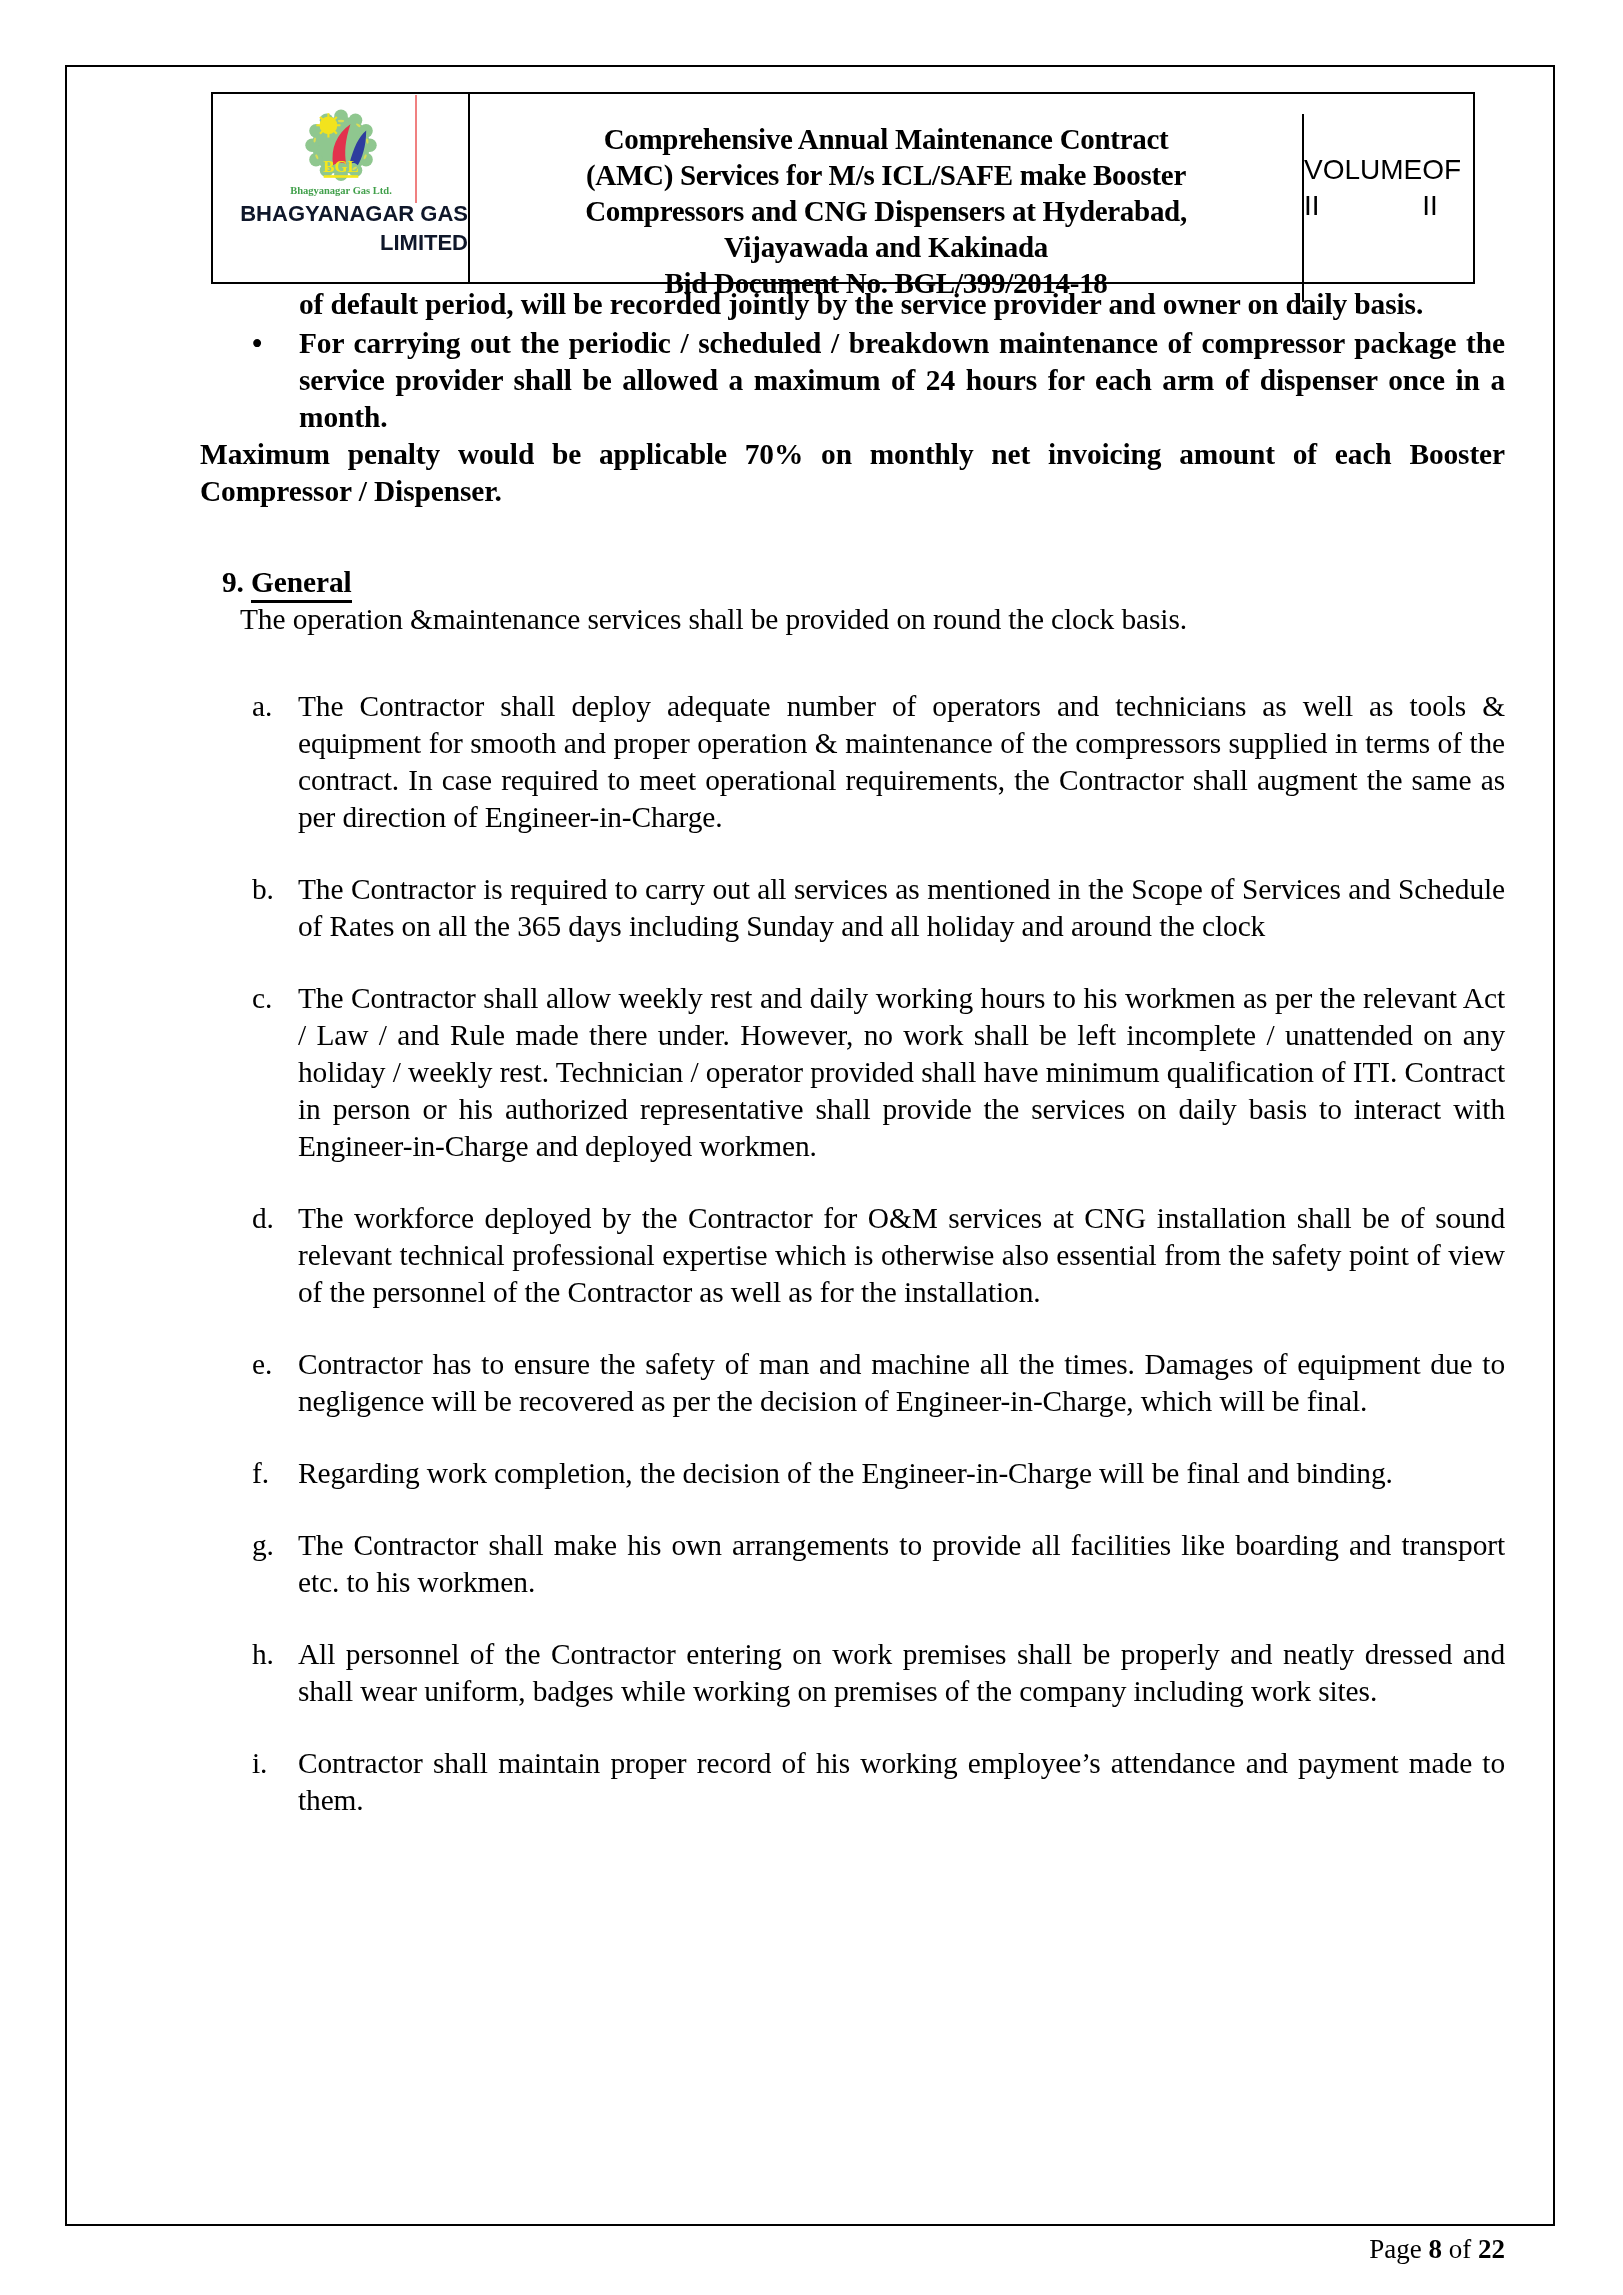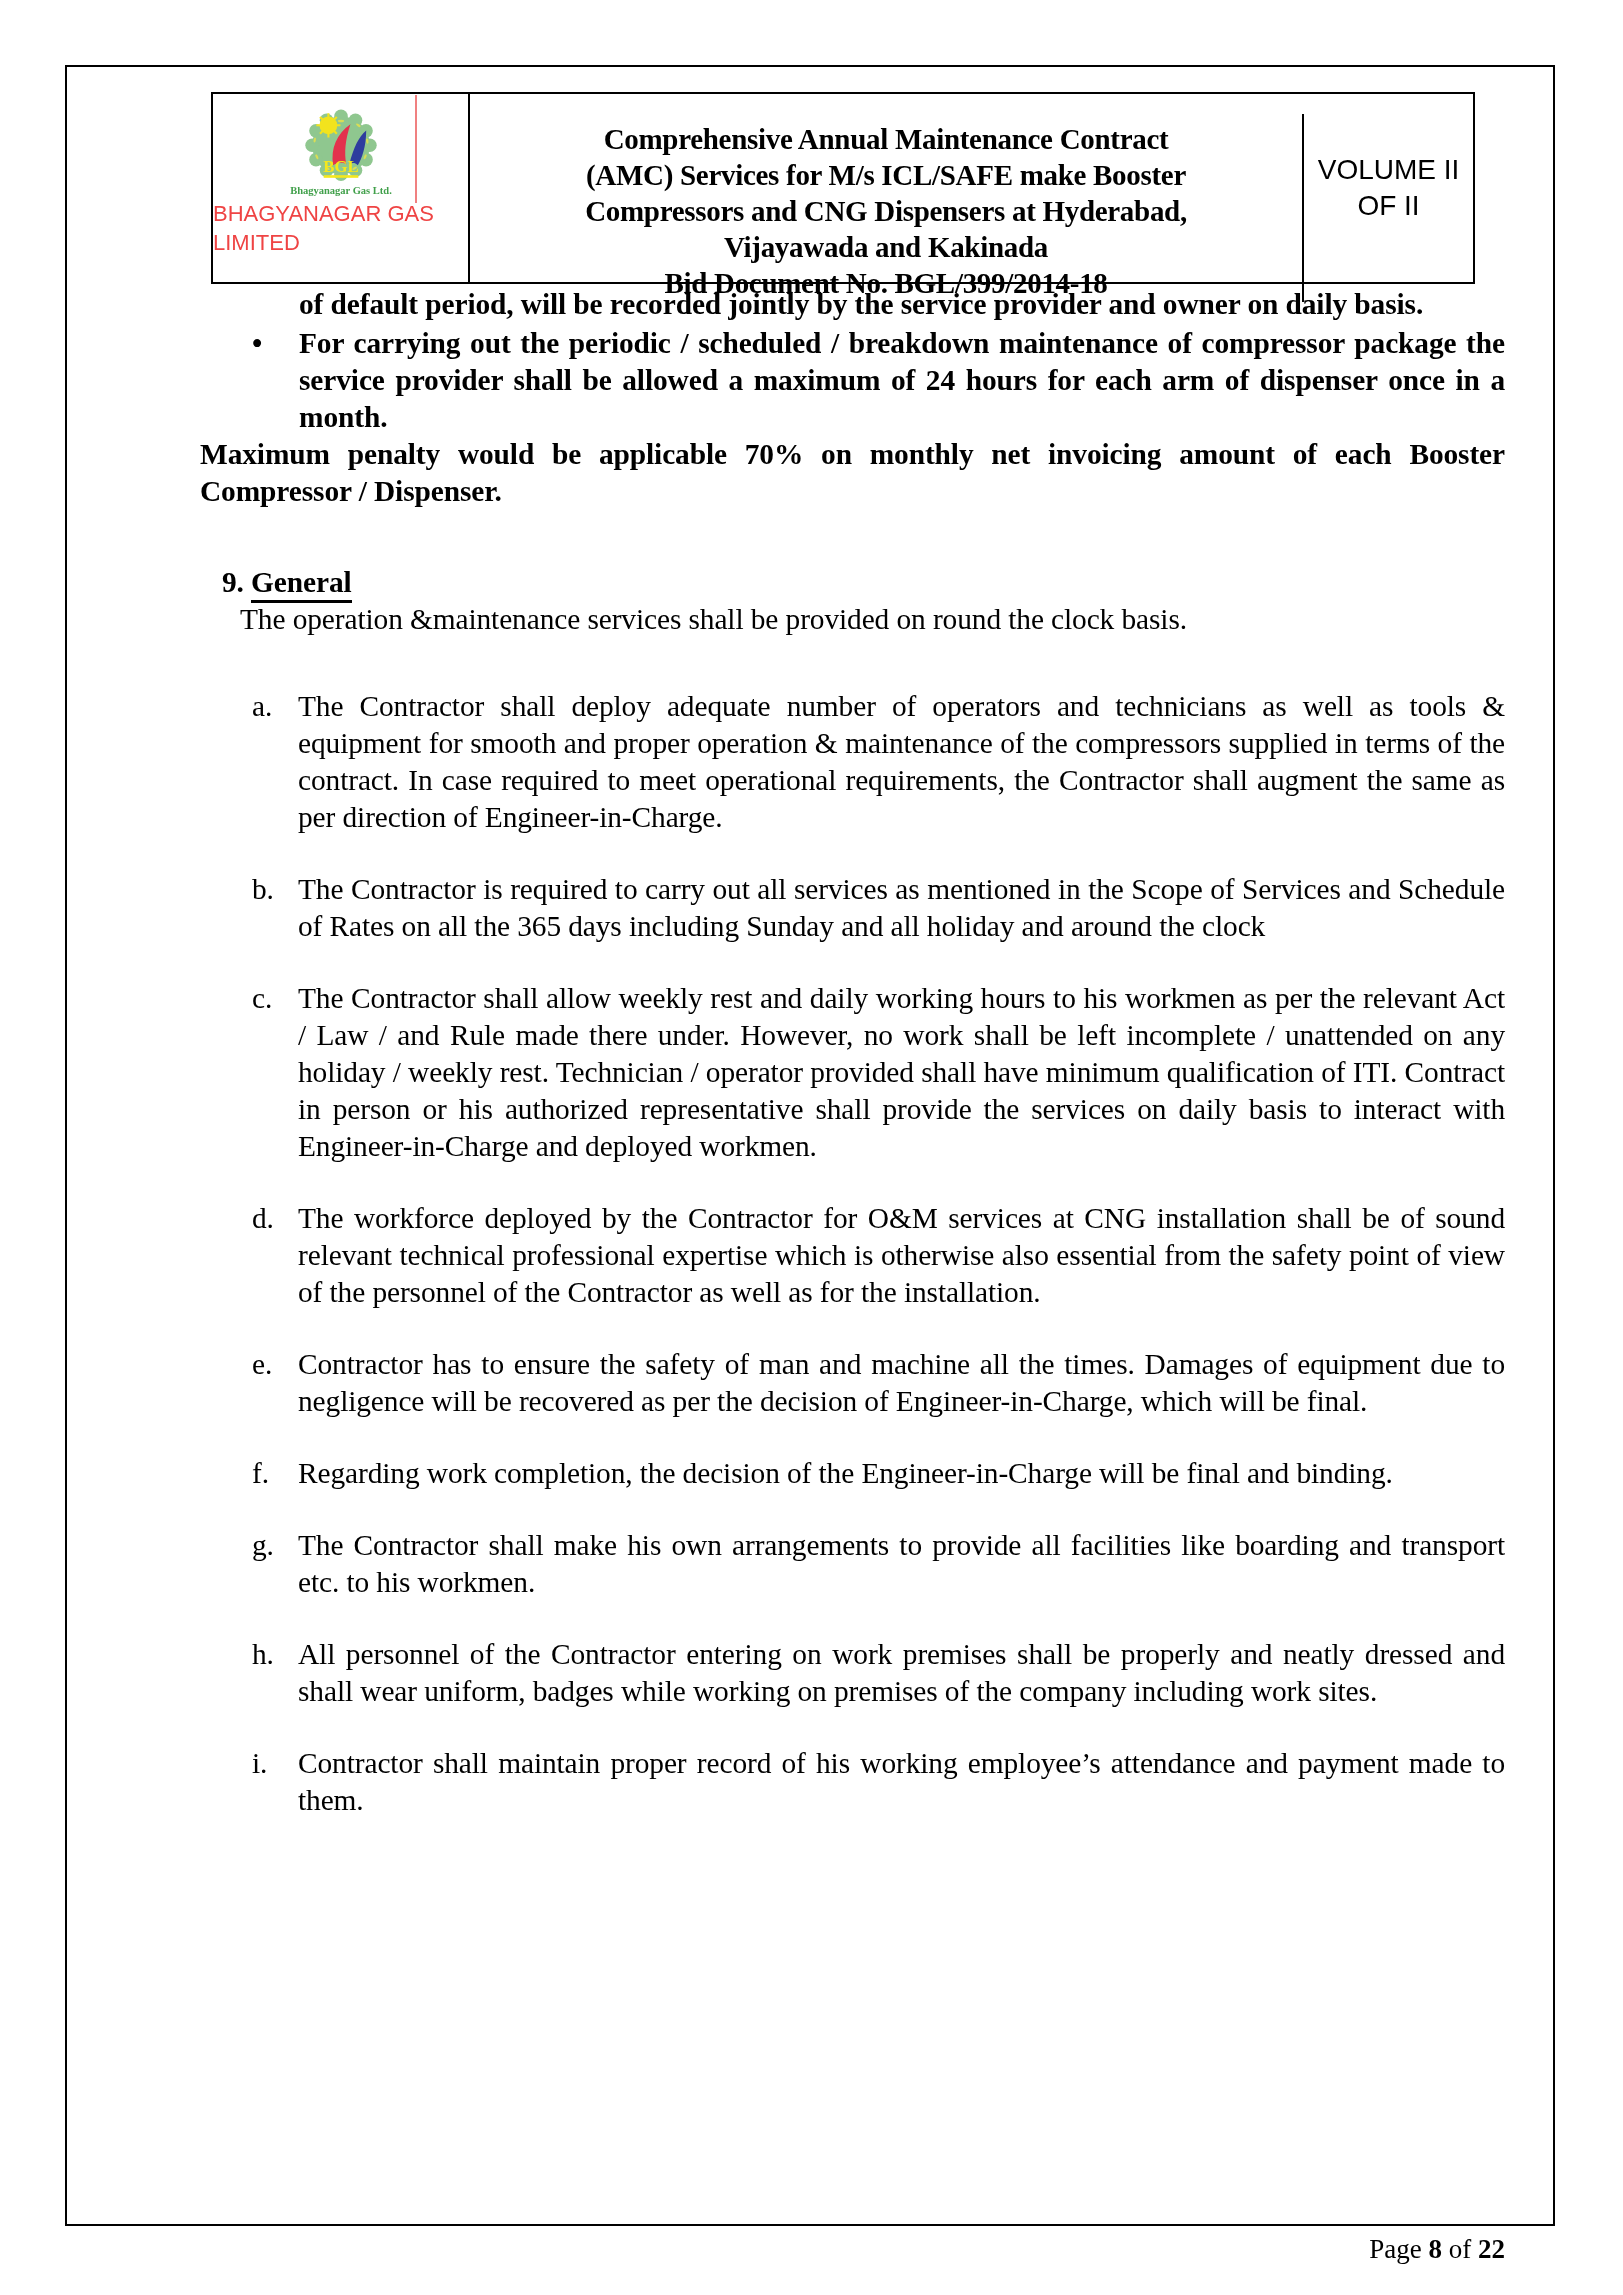--- a/index.html
+++ b/index.html
@@ -38,41 +38,42 @@
     border-right:2px solid var(--ink);
     padding-top:6.5px;
     text-align:center;
     font-weight:700;
     font-size:29px;line-height:36px;
     letter-spacing:-0.3px;
     margin-top:20px;
   }
   .cell-volume{
     width:169px;
-    display:flex;flex-direction:column;
+    display:flex;flex-direction:row;
     align-items:center;justify-content:center;
     font-family:"Liberation Sans", sans-serif;
     font-size:28px;line-height:36px;
   }
   
   .logo-svg{
     position:absolute;left:50%;top:3.9px;
     transform:translateX(-50%);
   }
   .accent-line{
     position:absolute;left:202px;top:1.3px;
     width:2px;height:108px;
     background:var(--accent_line);
   }
   .company-name{
     position:absolute;left:0;top:105px;width:100%;
-    text-align:left;
+    text-align:right;
     font-family:"Liberation Sans", sans-serif;
     font-size:22px;line-height:29.4px;
-    color:#ef4444;
+    color:#0f172a;
+    font-weight:bold;
   }
   
   .doc-body{
     position:absolute;left:200px;top:286px;width:1305px;
     font-size:29.4px;line-height:37px;
     text-align:justify;
     letter-spacing:-0.1px;
   }
   .bold{font-weight:700;}
   .cont-par{margin-left:99px;}

